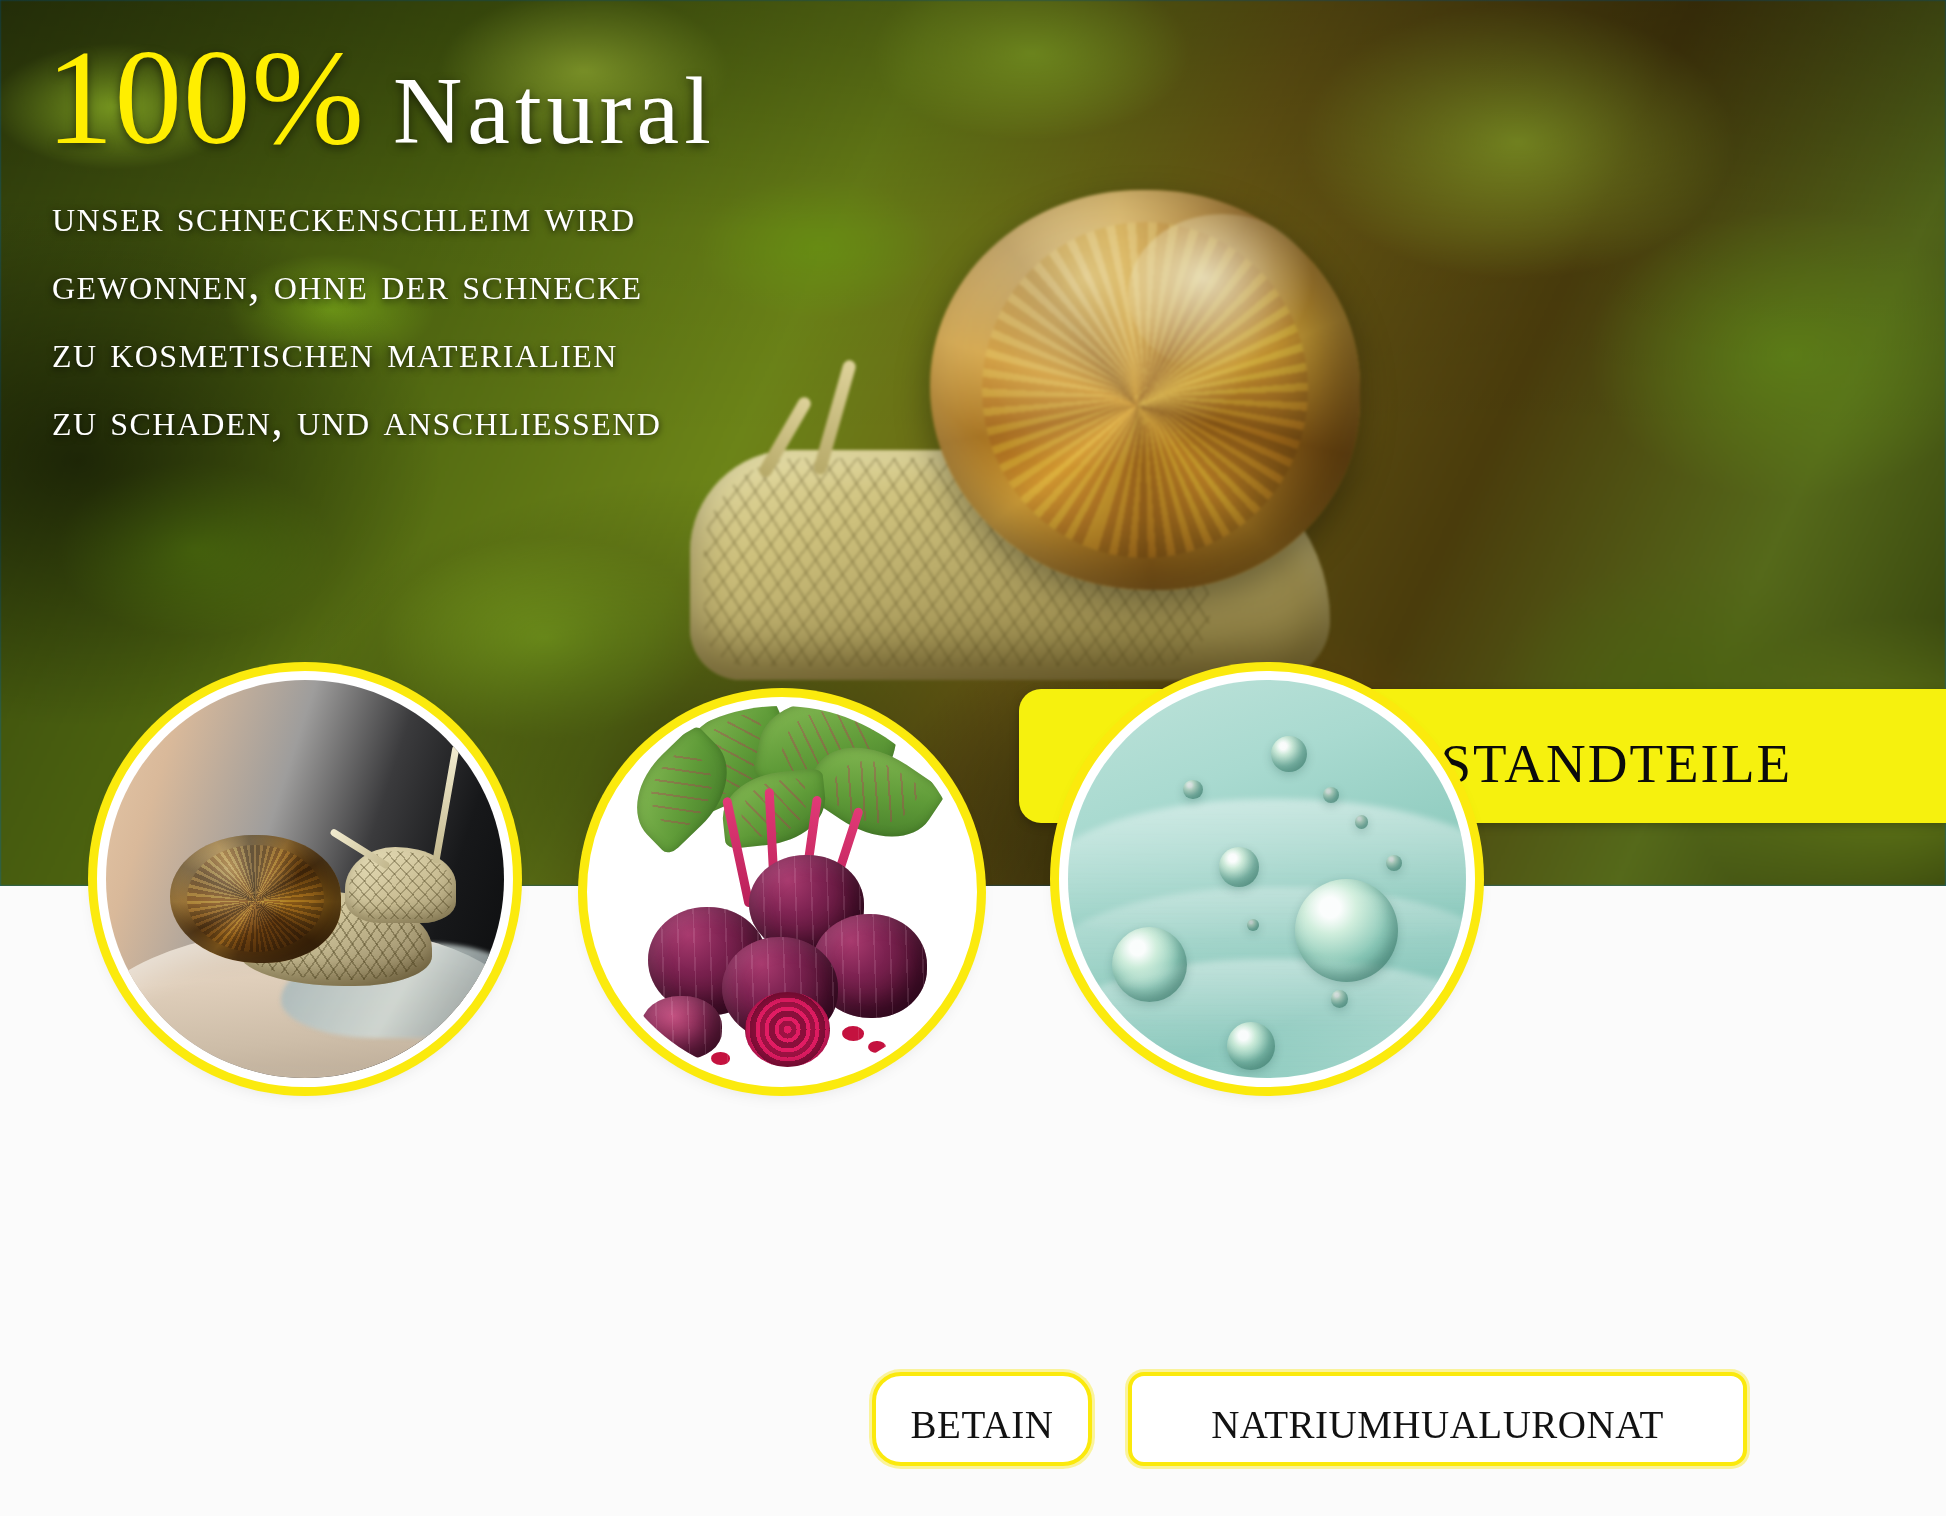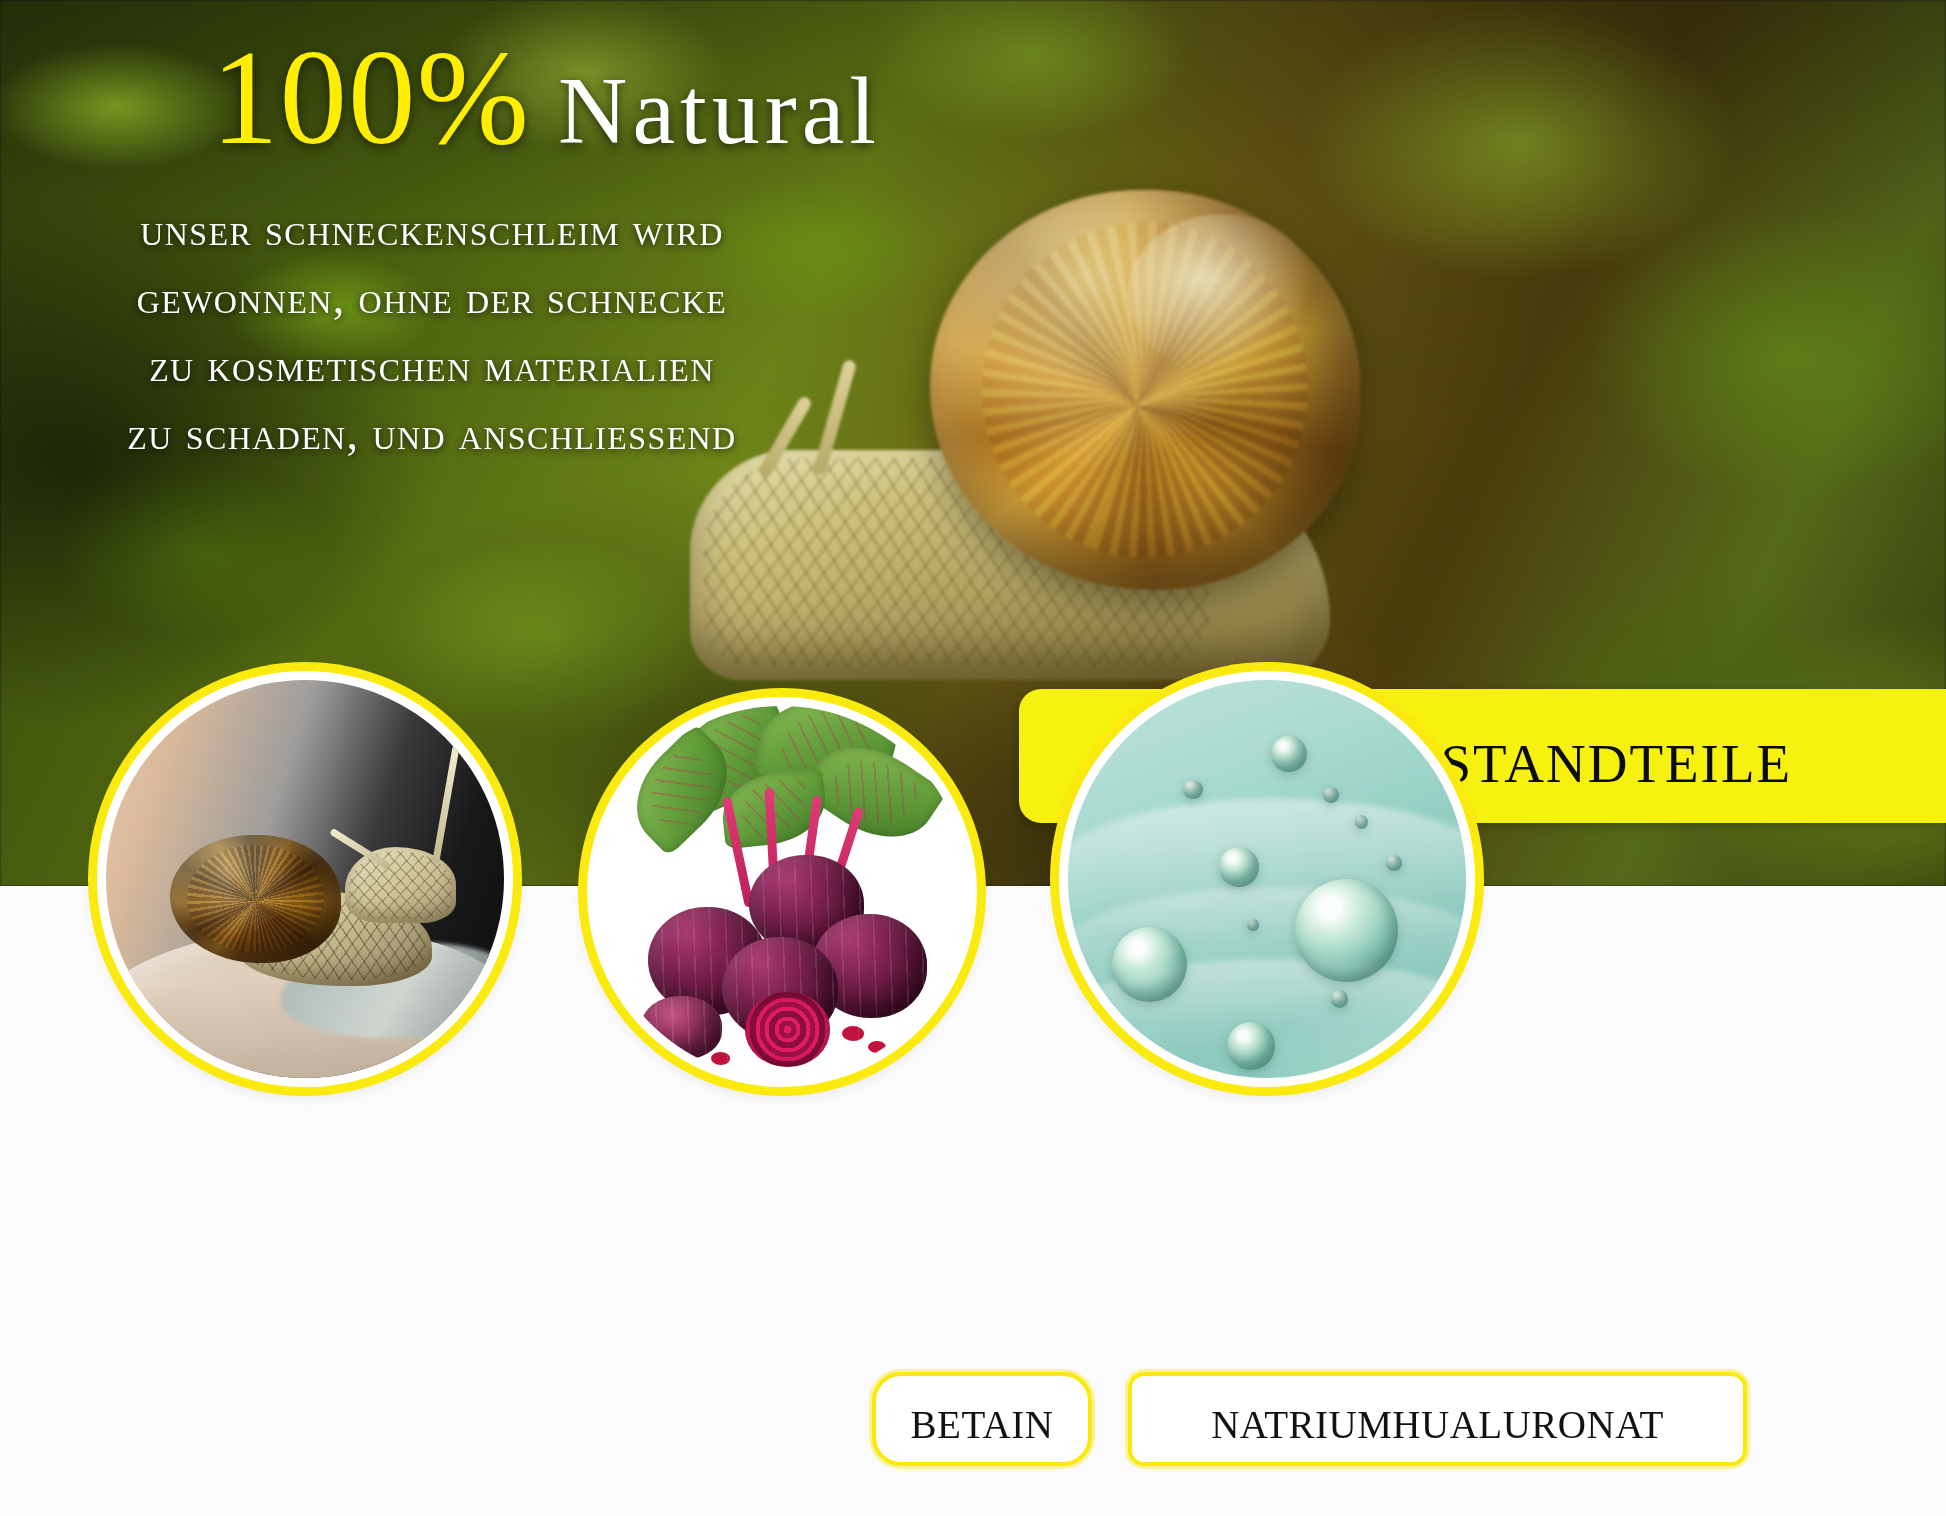--- a/index.html
+++ b/index.html
@@ -8,22 +8,21 @@
     width:1946px;height:1516px;overflow:hidden;position:relative;
   }
   #poster{
     position:absolute;inset:0;width:1946px;height:1516px;
     background:#fafafa;overflow:hidden;
   }
 
   
   .hero{
     position:absolute;left:0;top:0;width:1946px;height:886px;overflow:hidden;
-    background:#0f172a;
-    text-align:center;
+    background:#0369a1;
   }
   
   .moss{
     position:absolute;inset:0;
     background:
       radial-gradient(ellipse 180px 90px at 6% 12%,  rgba(150,190,40,.95), rgba(150,190,40,0) 70%),
       radial-gradient(ellipse 150px 80px at 17% 35%, rgba(120,165,25,.9),  rgba(120,165,25,0) 70%),
       radial-gradient(ellipse 200px 110px at 30% 8%, rgba(166,196,55,.85), rgba(166,196,55,0) 72%),
       radial-gradient(ellipse 170px 100px at 42% 28%,rgba(108,148,20,.9),  rgba(108,148,20,0) 70%),
       radial-gradient(ellipse 220px 120px at 53% 6%, rgba(145,180,40,.9),  rgba(145,180,40,0) 72%),
@@ -98,21 +97,21 @@
     display:inline-block;font-size:135px;line-height:1;color:#ffee00;
     font-family:"Liberation Serif", serif;font-weight:400;letter-spacing:1px;
     text-shadow:0 3px 10px rgba(0,0,0,.55);vertical-align:baseline;
   }
   .h-nat{
     display:inline-block;font-size:96px;line-height:1;color:#ffffff;
     font-family:"Liberation Serif", serif;letter-spacing:5px;margin-left:28px;
     text-shadow:0 3px 10px rgba(0,0,0,.6);vertical-align:baseline;
   }
   .para{
-    position:absolute;left:52px;top:196px;width:760px;
+    position:absolute;left:52px;top:182px;width:760px;
     color:#ffffff;font-family:"Liberation Serif", serif;
     font-size:46px;line-height:68px;letter-spacing:1.4px;
     font-variant:small-caps;text-transform:lowercase;
     text-shadow:0 2px 7px rgba(0,0,0,.75);
   }
   .para span{display:block;white-space:nowrap;}
 
   
   .banner{
     position:absolute;left:1019px;top:689px;width:927px;height:134px;

